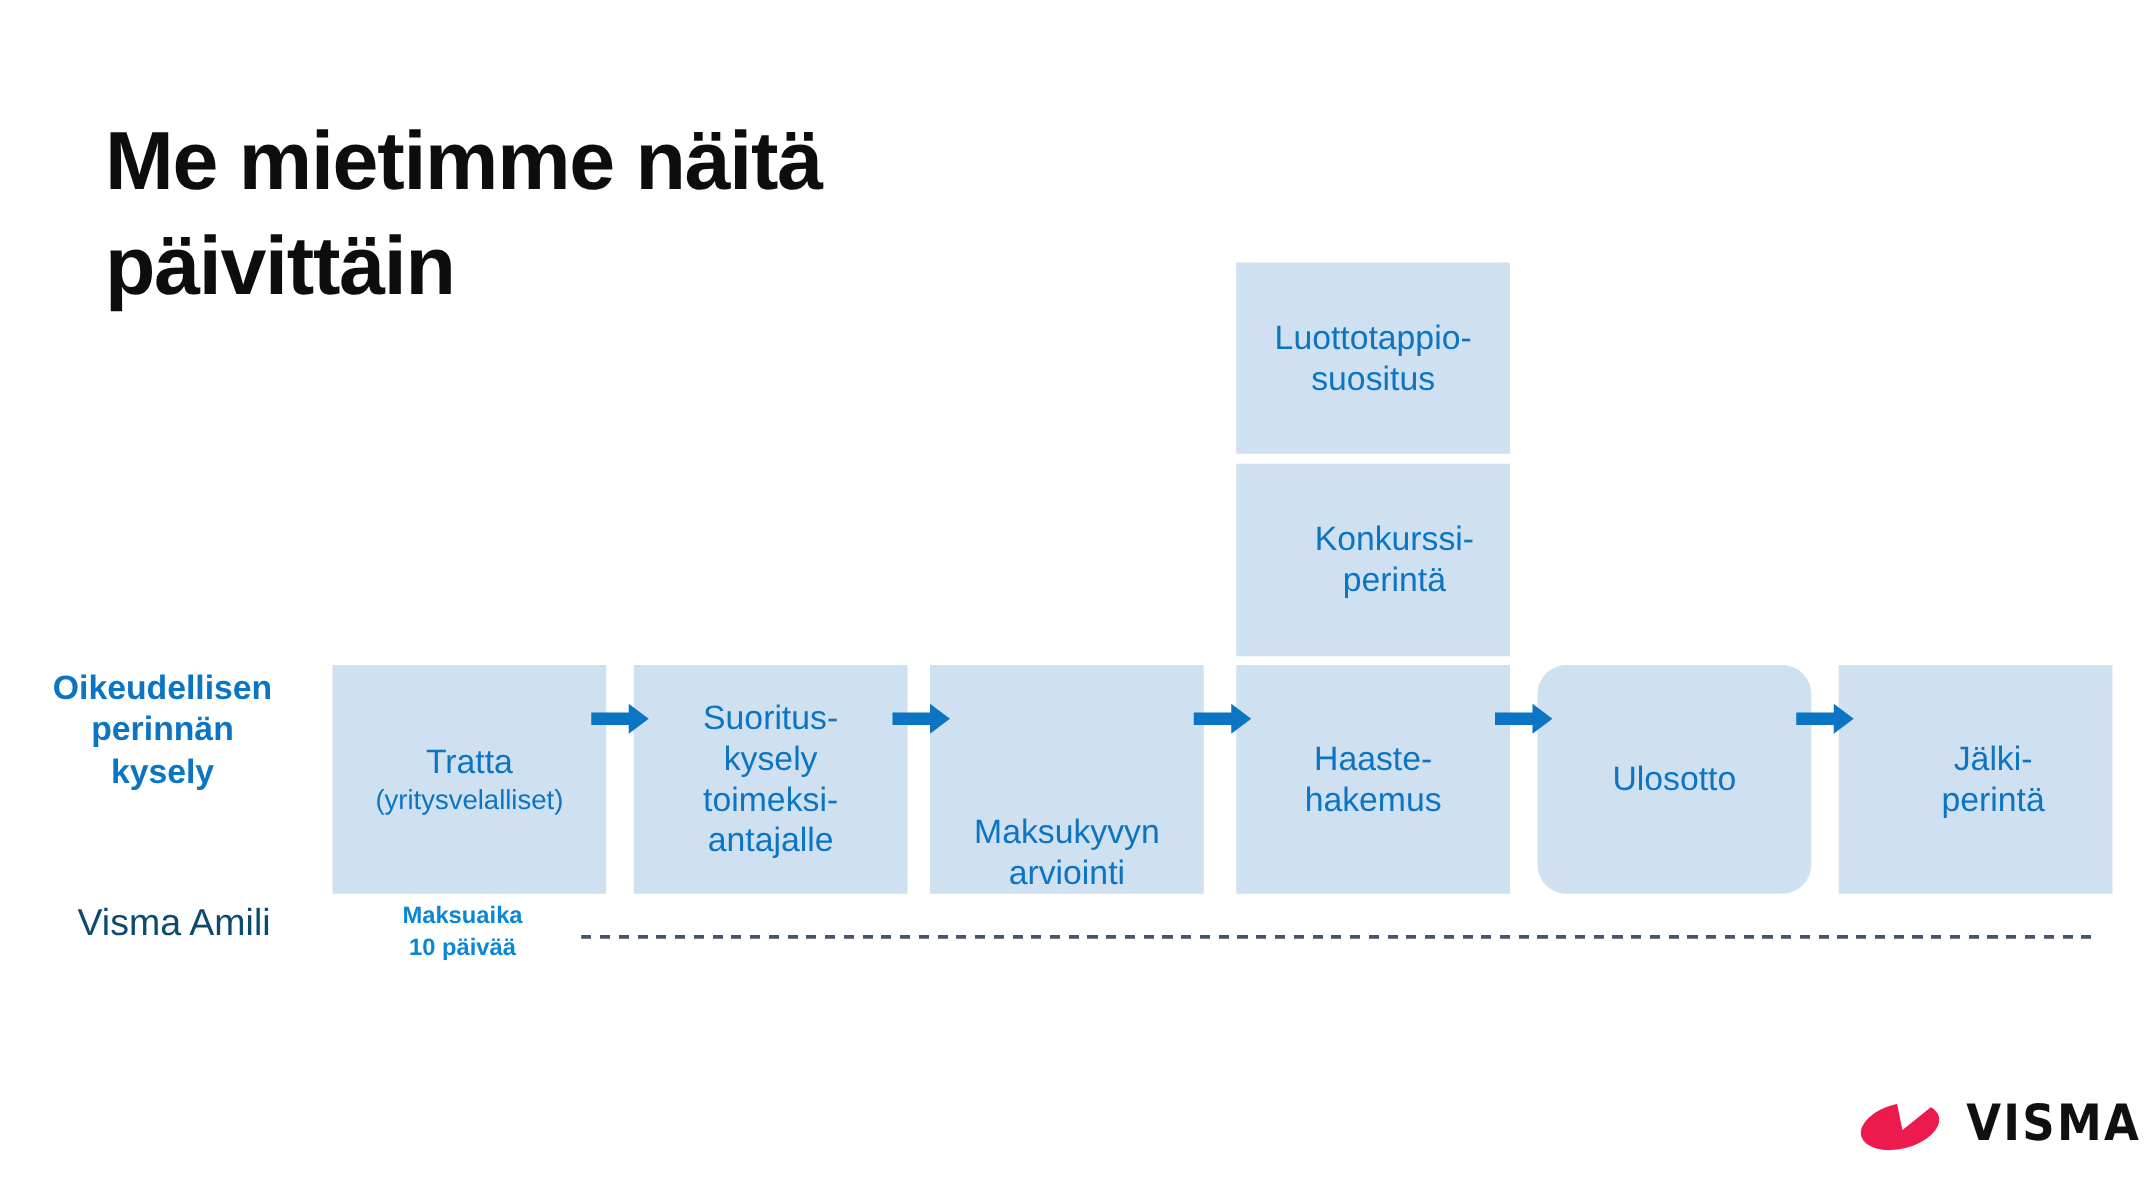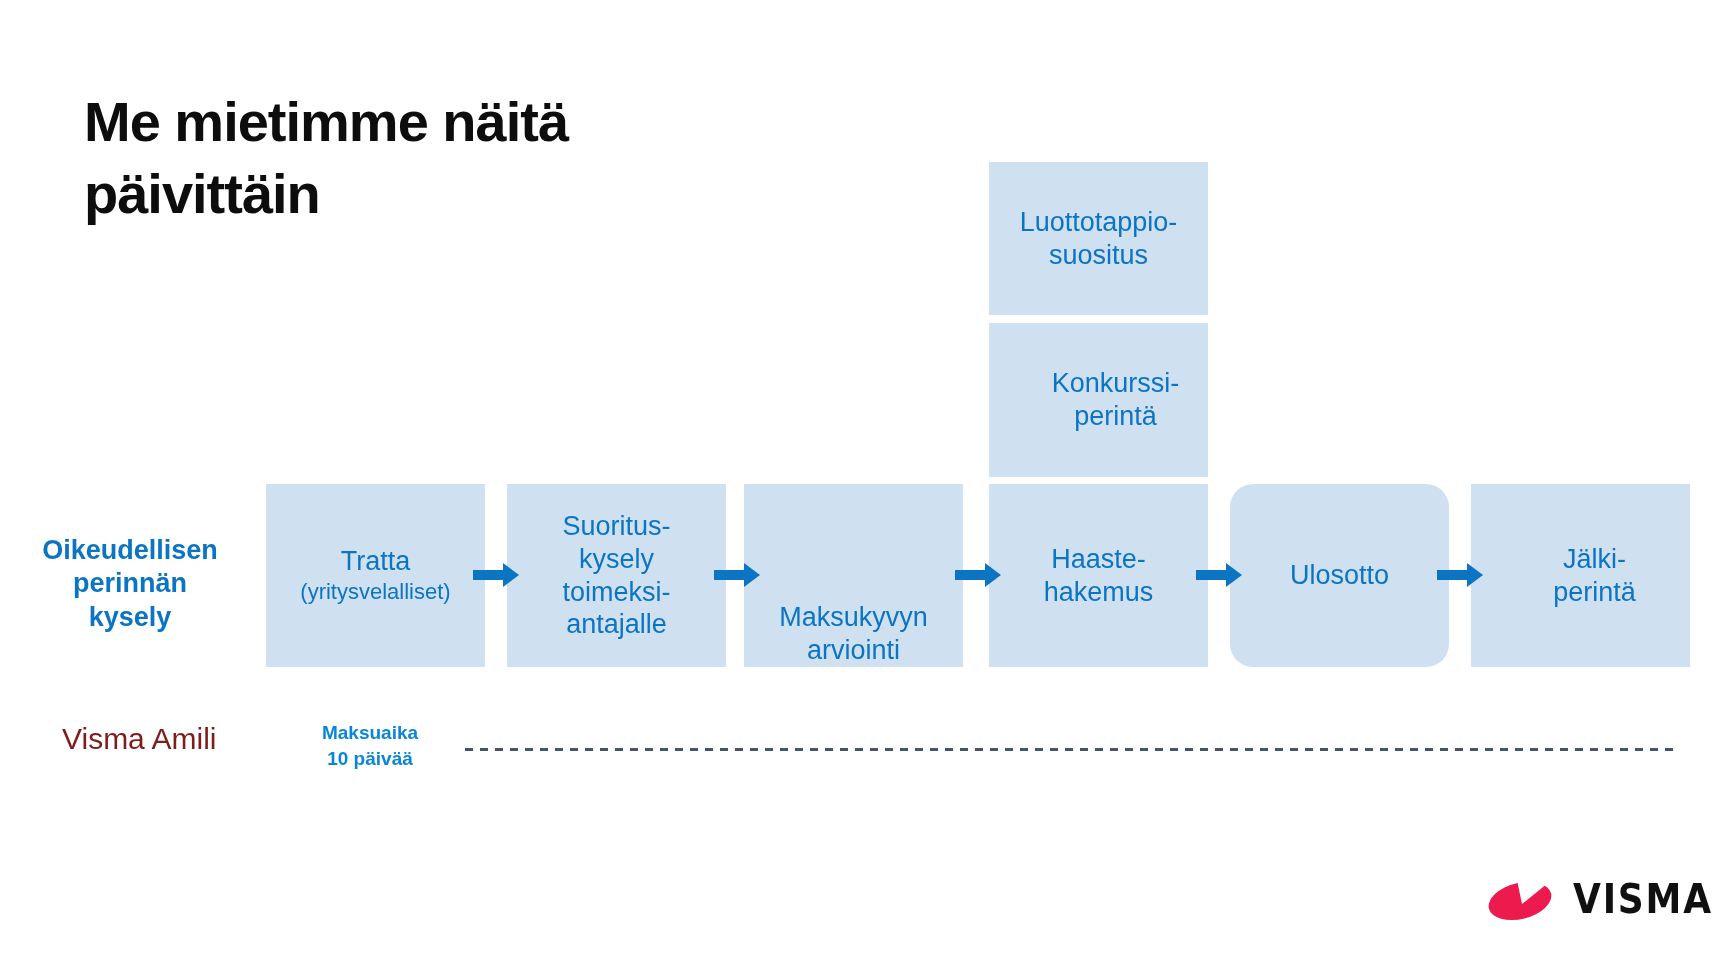--- a/index.html
+++ b/index.html
@@ -14,21 +14,21 @@
   html,body{width:1720px;height:959px;}
   body{
     position:relative;
     background:#ffffff;
     font-family:"Liberation Sans", sans-serif;
     overflow:hidden;
   }
   .title{
     position:absolute;
     left:84px; top:86px;
-    font-size:56px;
+    font-size:66px;
     font-weight:700;
     letter-spacing:-1px;
     line-height:1.28;
     color:var(--ink);
     white-space:pre-line;
   }
   .flow-label{
     position:absolute;
     left:18px; top:534px;
     width:224px;
@@ -42,20 +42,21 @@
   .stage, .branch{
     position:absolute;
     width:219px;
     background:var(--box-fill);
     display:flex;
     flex-direction:column;
     align-items:center;
     justify-content:center;
     text-align:center;
     color:var(--accent-blue);
+    margin-top:48px;
   }
   .stage{ top:484px; height:183px; }
   .stage-text, .branch-text{
     font-size:27px;
     line-height:1.22;
     white-space:pre-line;
   }
   .stage-sub{
     font-size:22px;
     line-height:1.3;
@@ -84,21 +85,21 @@
     border-top:12px solid transparent;
     border-bottom:12px solid transparent;
     border-left:16px solid var(--accent-blue);
   }
   .a1{left:473px;} .a2{left:714px;} .a3{left:955px;}
   .a4{left:1196px;} .a5{left:1437px;}
   .product-name{
     position:absolute;
     left:62px; top:722px;
     font-size:30px;
-    color:#7f1d1d;
+    color:#0c4a6e;
   }
   .timeline-note{
     position:absolute;
     left:295px; top:720px;
     width:150px;
     text-align:center;
     font-size:19px;
     font-weight:700;
     line-height:1.38;
     color:var(--note-blue);

